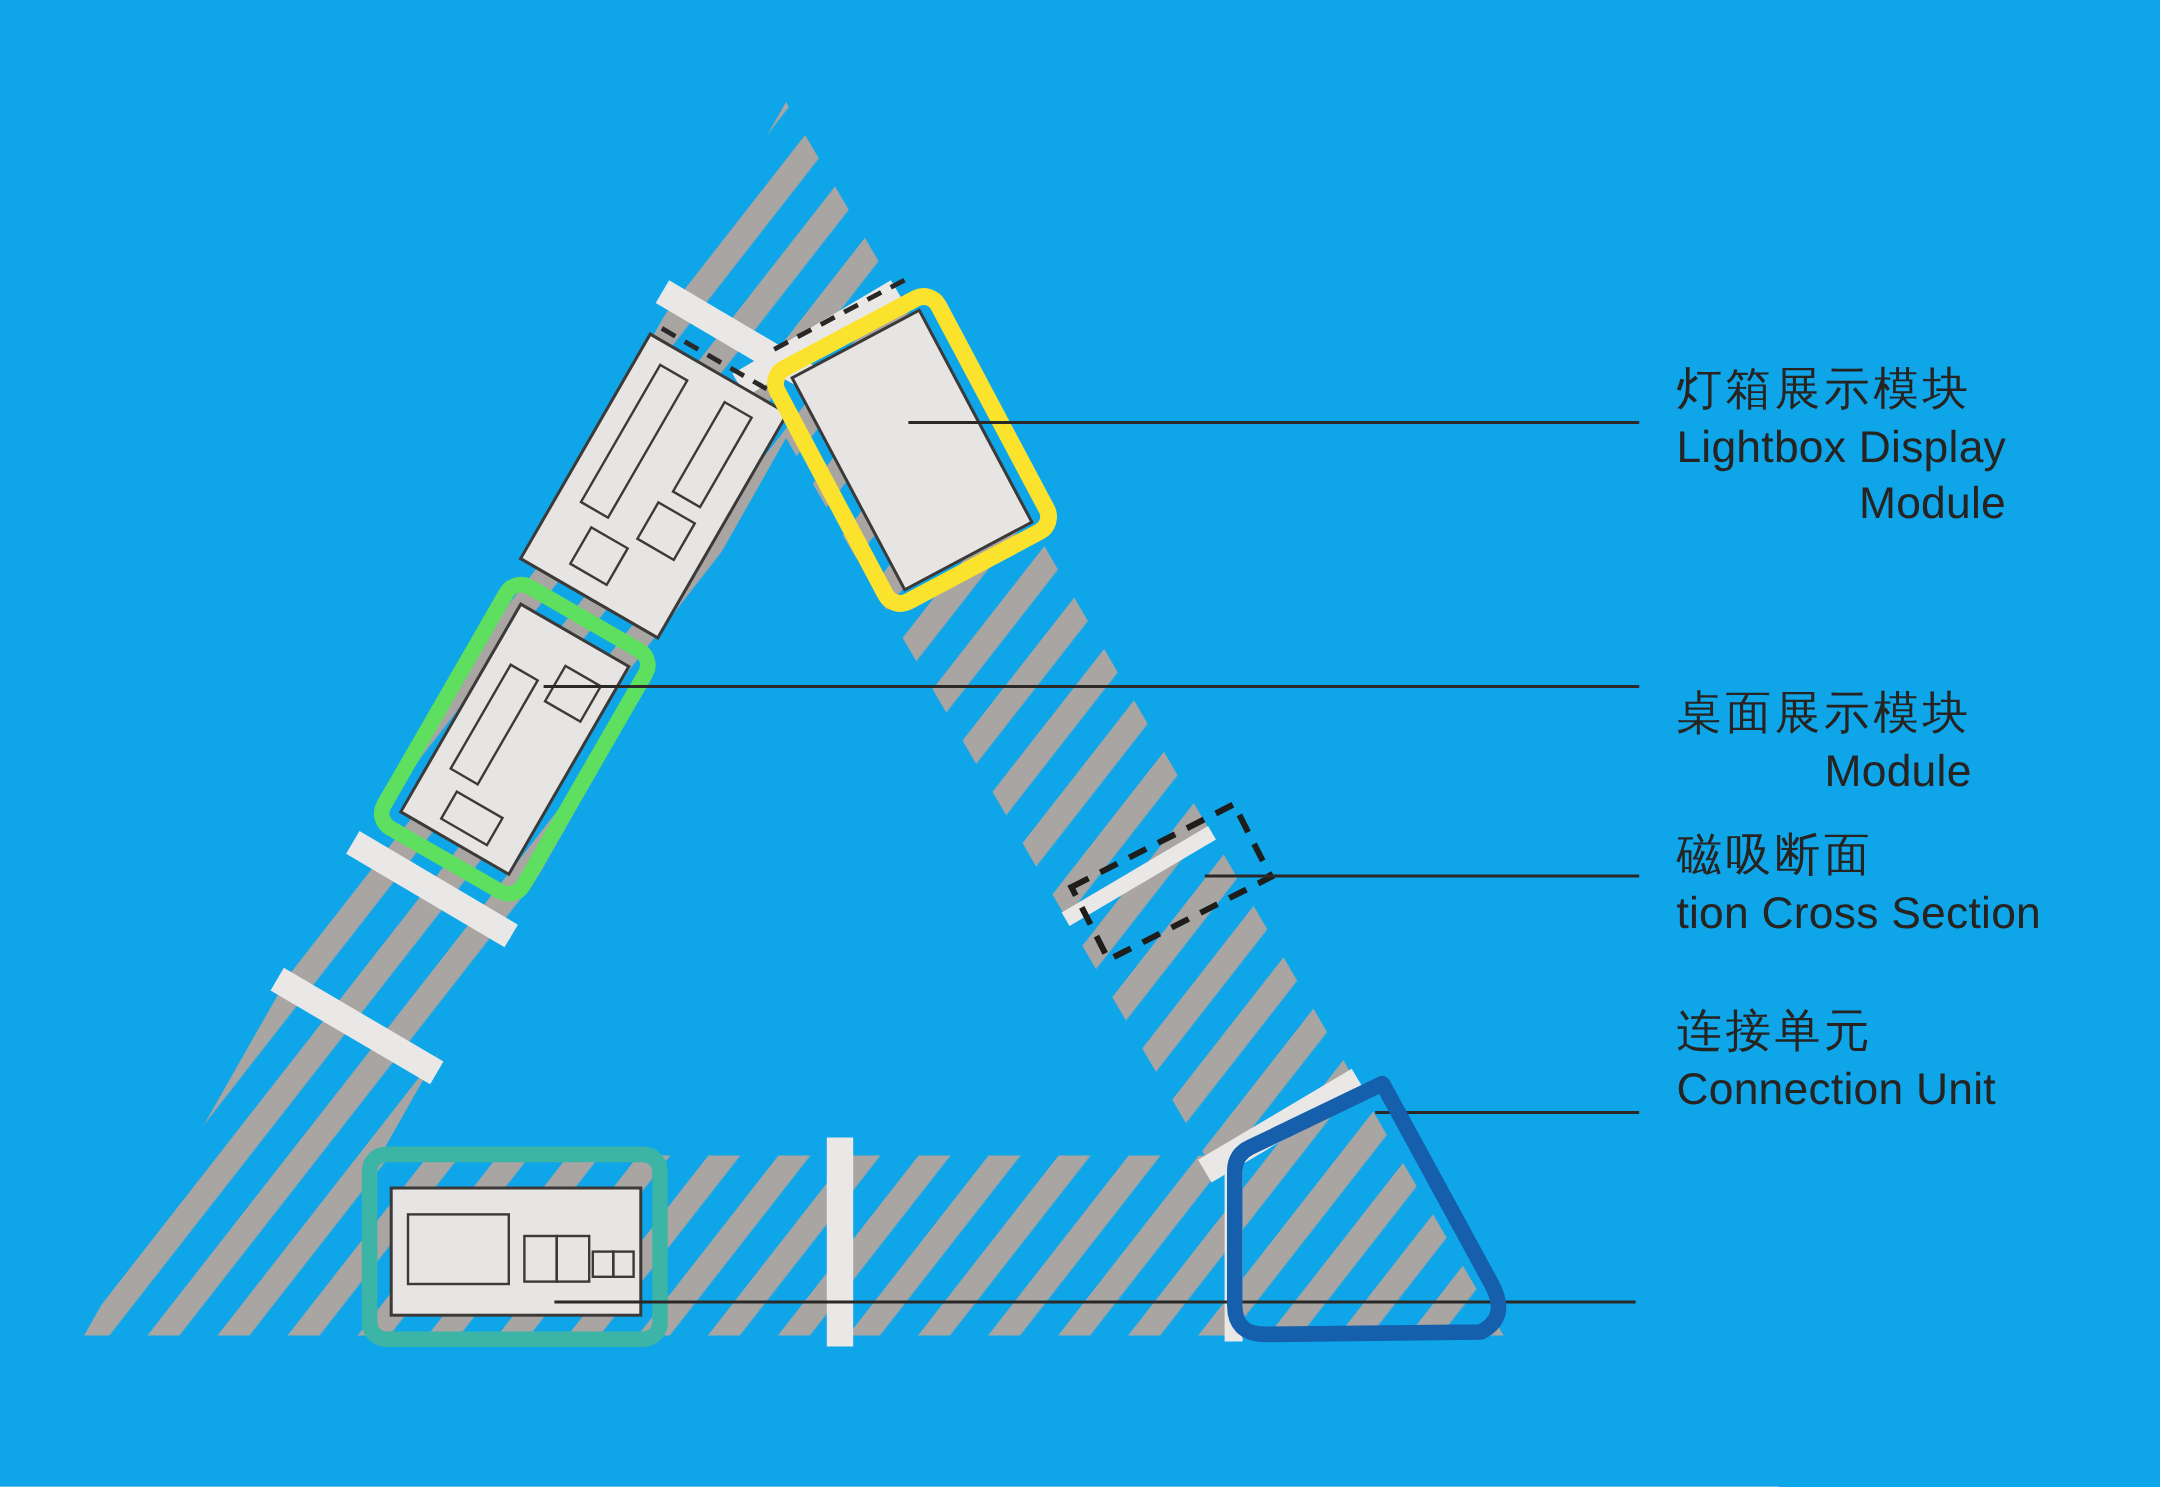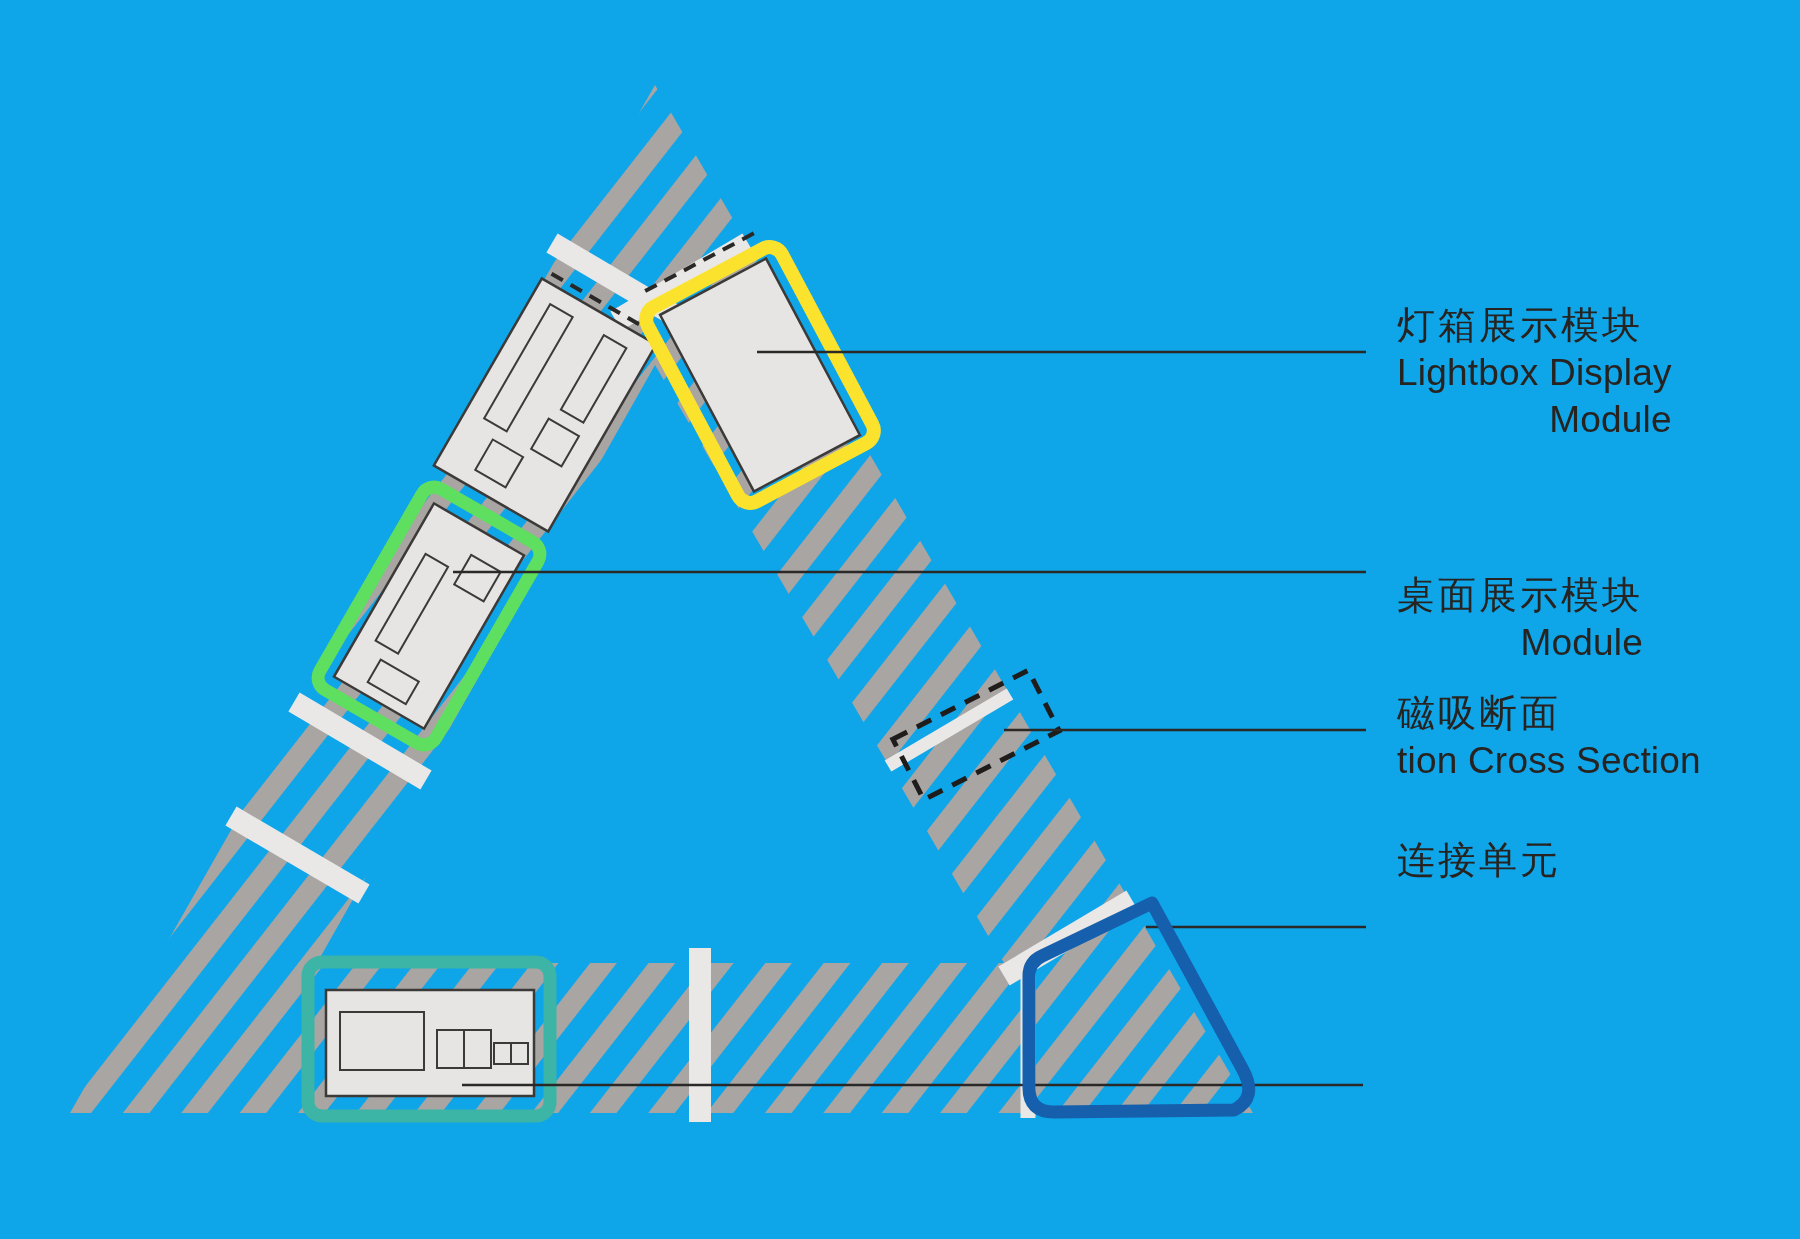--- a/index.html
+++ b/index.html
@@ -104,17 +104,18 @@
     <div class="label l-desktop">
       <div class="zh">桌面展示模块</div>
       <div class="en">Module</div>
     </div>
     <div class="label l-magnetic">
       <div class="zh">磁吸断面</div>
       <div class="en">tion Cross Section</div>
     </div>
     <div class="label l-connection">
       <div class="zh">连接单元</div>
+      <div class="en">Connection Unit</div>
       <div class="en"></div>
     </div>
   </div>
 
 </div>
 
 </body></html>

